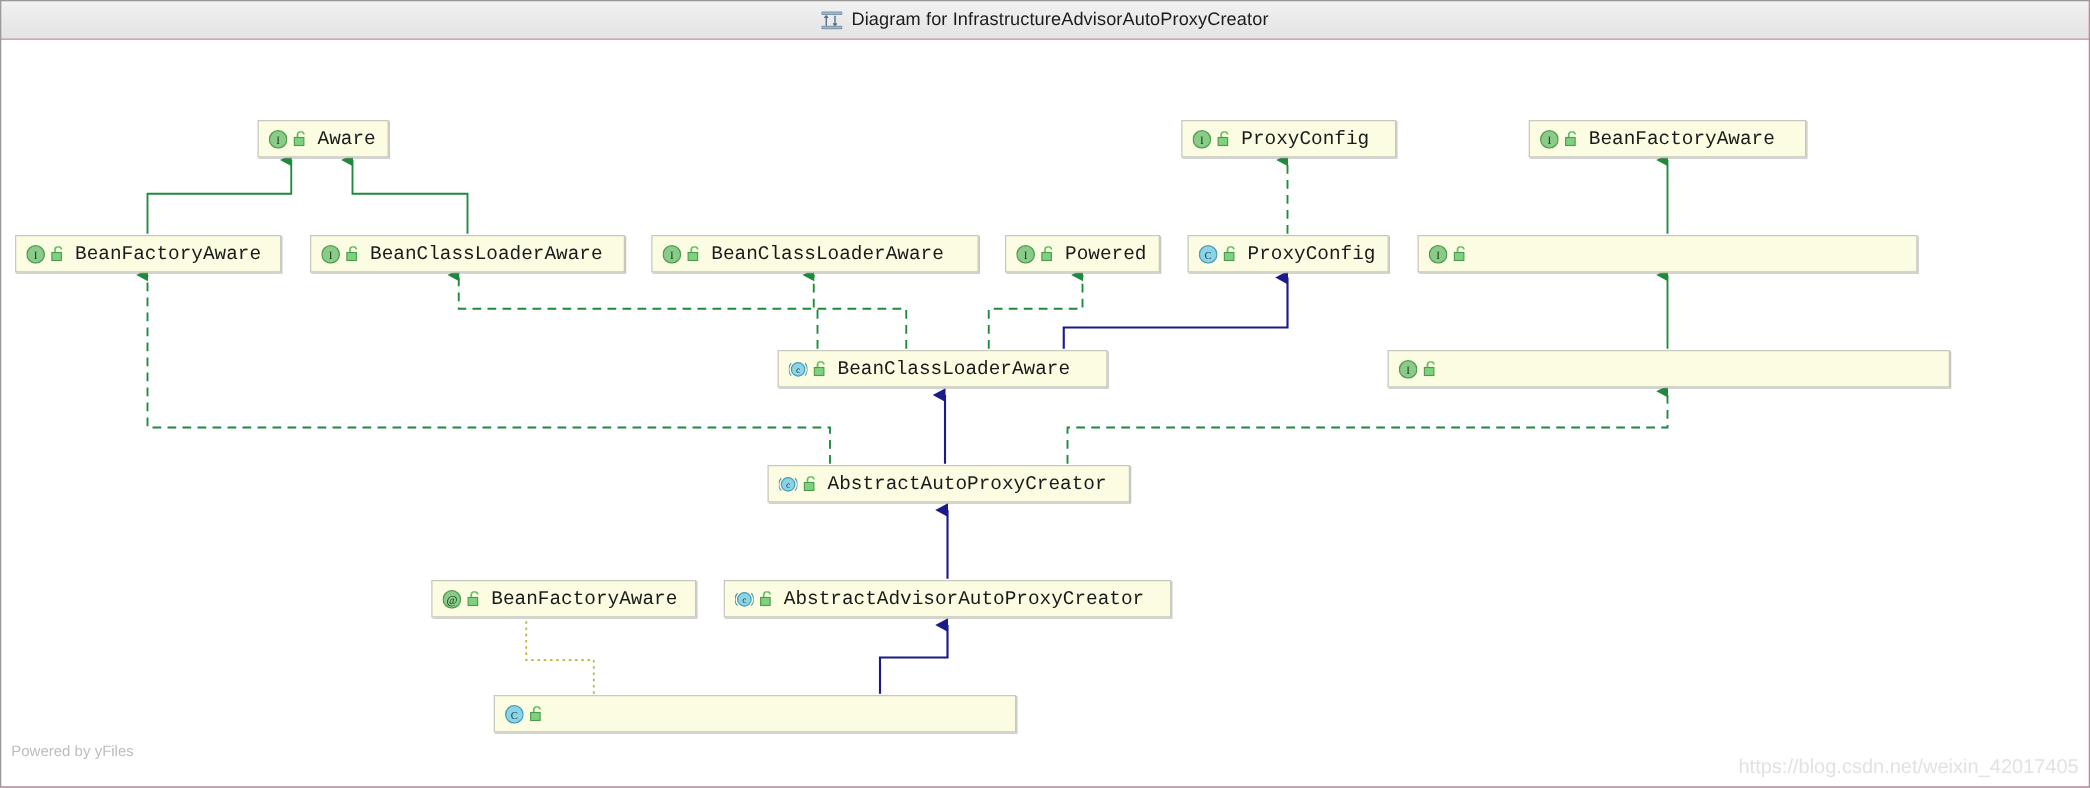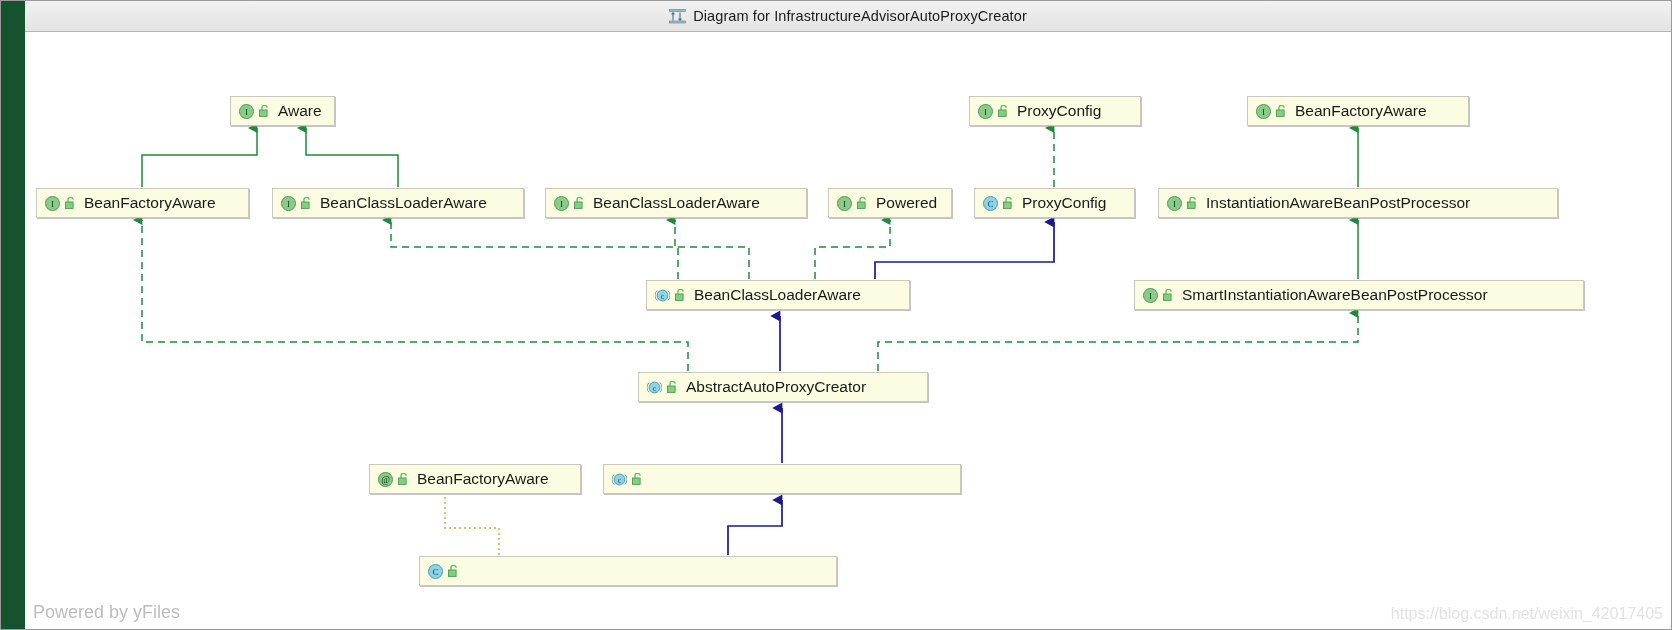--- a/index.html
+++ b/index.html
@@ -7,22 +7,22 @@
     width:1672px;height:630px;
     background:#ffffff;
     font-family:"Liberation Sans", sans-serif;
     overflow:hidden;
     -webkit-font-smoothing:antialiased;
   }
   .window{
     position:absolute;inset:0;
     border:1px solid #9a9a9a;
     box-sizing:border-box;
-    background:#14532d;
-    display:flex;flex-direction:column;padding-left:24px;
+    background:#ec4899;
+    display:flex;flex-direction:column;
   }
   
   .titlebar{
     height:30px;min-height:30px;
     background:linear-gradient(to bottom,#f2f2f2 0%,#eaeaea 50%,#e4e4e4 100%);
     border-bottom:1px solid #b4b4b4;
     display:flex;align-items:center;justify-content:center;
     position:relative;
   }
   .titlebar-inner{display:flex;align-items:center;gap:7px;}
@@ -46,33 +46,33 @@
     display:flex;align-items:center;
     height:30px;
     padding-left:8px;
     overflow:hidden;
     white-space:nowrap;
     box-shadow:1px 1px 0 rgba(150,150,150,.55);
     z-index:2;
   }
   .node .glyphs{display:flex;align-items:center;gap:4px;flex:0 0 auto;}
   .node .label{
-    font-family:Liberation Sans, sans-serif;
+    font-family:Liberation Mono, monospace;
     font-size:15.5px;
     color:#1a1a1a;
     margin-left:8px;
     white-space:nowrap;
     letter-spacing:0px;
   }
   .badge{width:15px;height:15px;display:block;flex:0 0 auto;}
   .lock{width:12px;height:13px;display:block;flex:0 0 auto;}
   
   .powered{
-    position:absolute;left:8px;bottom:6px;
-    font-size:18px;color:#bdbdbd;
+    position:absolute;left:8px;bottom:21px;
+    font-size:12px;color:#bdbdbd;
     font-family:"Liberation Sans", sans-serif;
     user-select:none;
   }
   .watermark{
     position:absolute;right:8px;bottom:6px;
     font-size:16px;color:#e2e2e2;
     font-family:"Liberation Sans", sans-serif;
     user-select:none;white-space:nowrap;margin-top:33px;
   }
 </style>
@@ -312,21 +312,20 @@
               <text x="7.5" y="11" font-size="9" text-anchor="middle" fill="#14401a" font-family="'Liberation Serif',serif">I</text>
             </svg>
         </span>
         <span>
           <svg class="lock" viewBox="0 0 12 13">
               <path d="M4 5 V3.2 A2.4 2.4 0 0 1 9.2 2.6" fill="none" stroke="#63C163" stroke-width="1.4"></path>
               <rect x="1.5" y="5" width="7.6" height="6.4" fill="#7ED17E" stroke="#4e9a4e" stroke-width="0.9"></rect>
             </svg>
         </span>
       </span>
-      <span class="label">InstantiationAwareBeanPostProcessor</span>
     </div>
 
     <div class="node" style="left:621px;top:248px;width:264px;">
       <span class="glyphs">
         <span>
           <svg class="badge" viewBox="0 0 15 15">
               <circle cx="7.5" cy="7.5" r="5.4" fill="#8BD3E6" stroke="#4a9ab3" stroke-width="1"></circle>
               <text x="7.5" y="10.6" font-size="7.5" text-anchor="middle" fill="#123a47" font-family="'Liberation Serif',serif">c</text>
               <path d="M2 2.6 A7 7 0 0 0 2 12.4" fill="none" stroke="#4a9ab3" stroke-width="0.9"></path>
               <path d="M13 2.6 A7 7 0 0 1 13 12.4" fill="none" stroke="#4a9ab3" stroke-width="0.9"></path>
@@ -350,21 +349,20 @@
               <text x="7.5" y="11" font-size="9" text-anchor="middle" fill="#14401a" font-family="'Liberation Serif',serif">I</text>
             </svg>
         </span>
         <span>
           <svg class="lock" viewBox="0 0 12 13">
               <path d="M4 5 V3.2 A2.4 2.4 0 0 1 9.2 2.6" fill="none" stroke="#63C163" stroke-width="1.4"></path>
               <rect x="1.5" y="5" width="7.6" height="6.4" fill="#7ED17E" stroke="#4e9a4e" stroke-width="0.9"></rect>
             </svg>
         </span>
       </span>
-      <span class="label">SmartInstantiationAwareBeanPostProcessor</span>
     </div>
 
     <div class="node" style="left:613px;top:340px;width:290px;">
       <span class="glyphs">
         <span>
           <svg class="badge" viewBox="0 0 15 15">
               <circle cx="7.5" cy="7.5" r="5.4" fill="#8BD3E6" stroke="#4a9ab3" stroke-width="1"></circle>
               <text x="7.5" y="10.6" font-size="7.5" text-anchor="middle" fill="#123a47" font-family="'Liberation Serif',serif">c</text>
               <path d="M2 2.6 A7 7 0 0 0 2 12.4" fill="none" stroke="#4a9ab3" stroke-width="0.9"></path>
               <path d="M13 2.6 A7 7 0 0 1 13 12.4" fill="none" stroke="#4a9ab3" stroke-width="0.9"></path>
@@ -408,20 +406,21 @@
               <path d="M13 2.6 A7 7 0 0 1 13 12.4" fill="none" stroke="#4a9ab3" stroke-width="0.9"></path>
             </svg>
         </span>
         <span>
           <svg class="lock" viewBox="0 0 12 13">
               <path d="M4 5 V3.2 A2.4 2.4 0 0 1 9.2 2.6" fill="none" stroke="#63C163" stroke-width="1.4"></path>
               <rect x="1.5" y="5" width="7.6" height="6.4" fill="#7ED17E" stroke="#4e9a4e" stroke-width="0.9"></rect>
             </svg>
         </span>
       </span>
+      <span class="label">AbstractAdvisorAutoProxyCreator</span>
     </div>
 
     <div class="node" style="left:394px;top:524px;width:418px;">
       <span class="glyphs">
         <span>
           <svg class="badge" viewBox="0 0 15 15">
               <circle cx="7.5" cy="7.5" r="7" fill="#8BD3E6" stroke="#4a9ab3" stroke-width="1"></circle>
               <text x="7.5" y="11" font-size="8.5" text-anchor="middle" fill="#123a47" font-family="'Liberation Serif',serif">C</text>
             </svg>
         </span>

